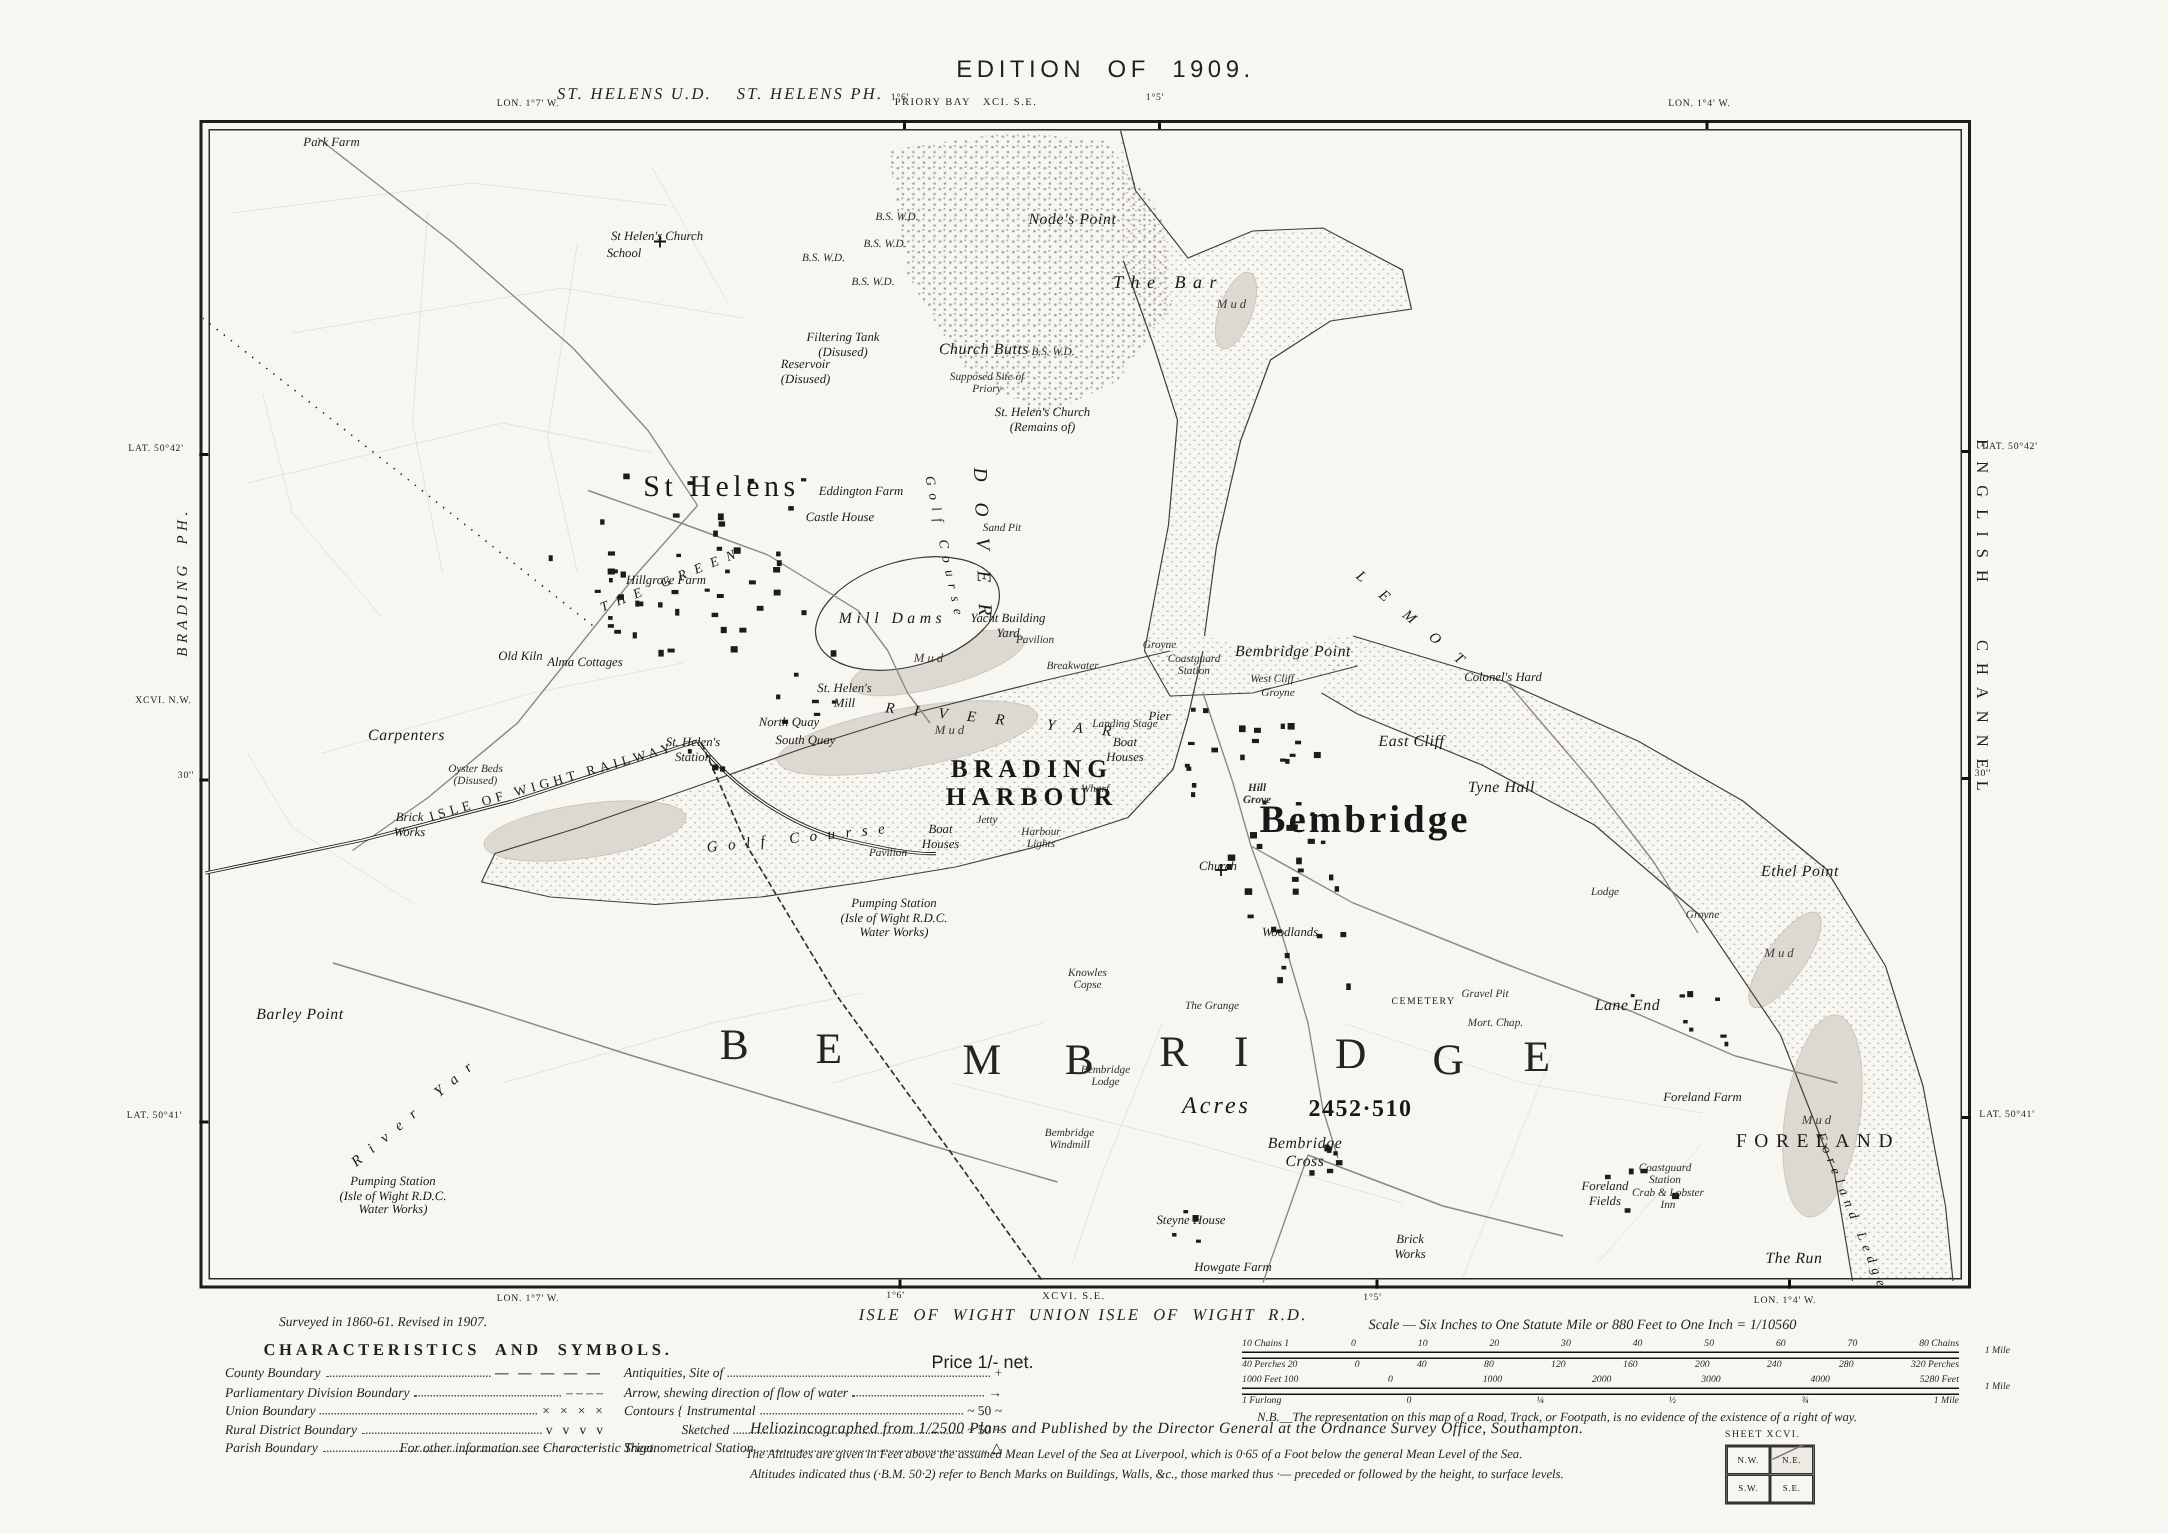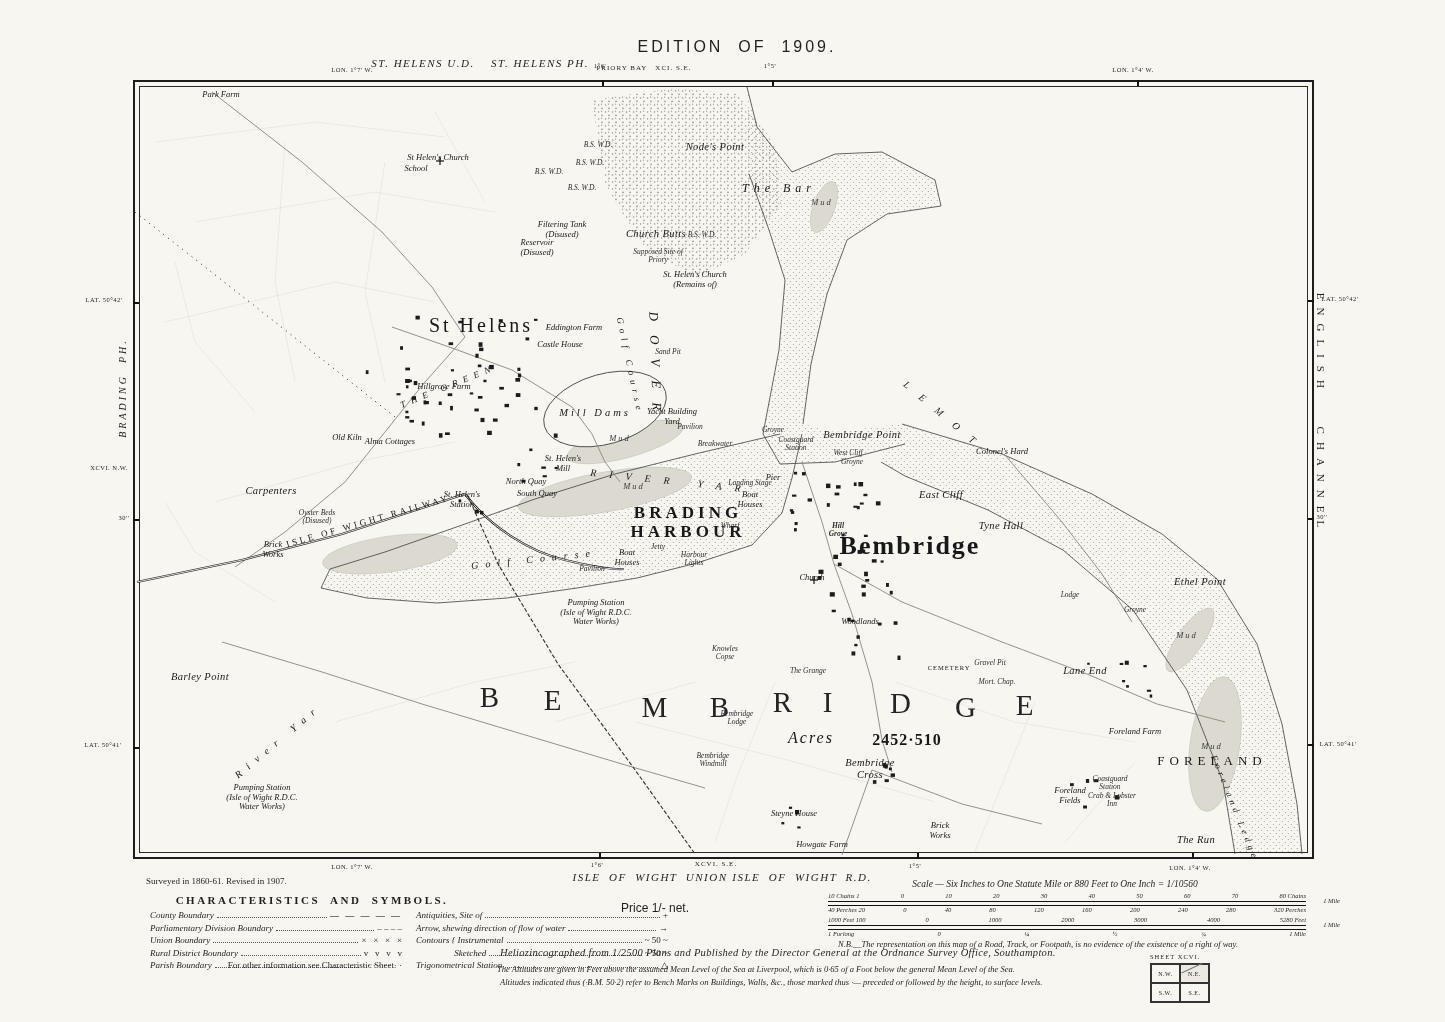--- a/index.html
+++ b/index.html
@@ -37,21 +37,21 @@
   .place{font-style:italic;font-size:10.5px;letter-spacing:.4px;}
   .psm{font-style:italic;font-size:8.5px;}
   .tiny{font-style:italic;font-size:7.5px;color:#2d2d2d;}
   .tiny-caps{font-size:6.5px;letter-spacing:1px;}
   .feat{font-style:italic;font-size:8.5px;letter-spacing:2px;color:#3a3a3a;}
   .spread-it{font-style:italic;font-size:11px;}
   .rail{font-size:9px;letter-spacing:3px;}
   .acres-it{font-style:italic;font-size:16px;letter-spacing:2px;}
   .acres-num{font-weight:700;font-size:16px;letter-spacing:1px;}
   
-  .foot-note{position:absolute;font-size:9px;}
+  .foot-note{position:absolute;font-style:italic;font-size:9px;margin-left:40px;}
   .leg-title{font-size:11px;letter-spacing:2.5px;font-weight:600;}
   .legend{position:absolute;display:flex;gap:14px;font-style:italic;font-size:9px;}
   .legcol{display:flex;flex-direction:column;gap:2.5px;}
   .lrow{display:flex;align-items:flex-end;width:252px;}
   .ltext{white-space:pre;}
   .lead{flex:1;border-bottom:1px dotted #555;margin:0 3px 2px 3px;min-width:8px;}
   .lsym{white-space:pre;font-style:normal;}
   .boldsym{font-weight:700;letter-spacing:2px;}
   .price{font-family:"Liberation Sans",sans-serif;font-size:12px;}
   .scale-title{font-style:italic;font-size:9.5px;}

